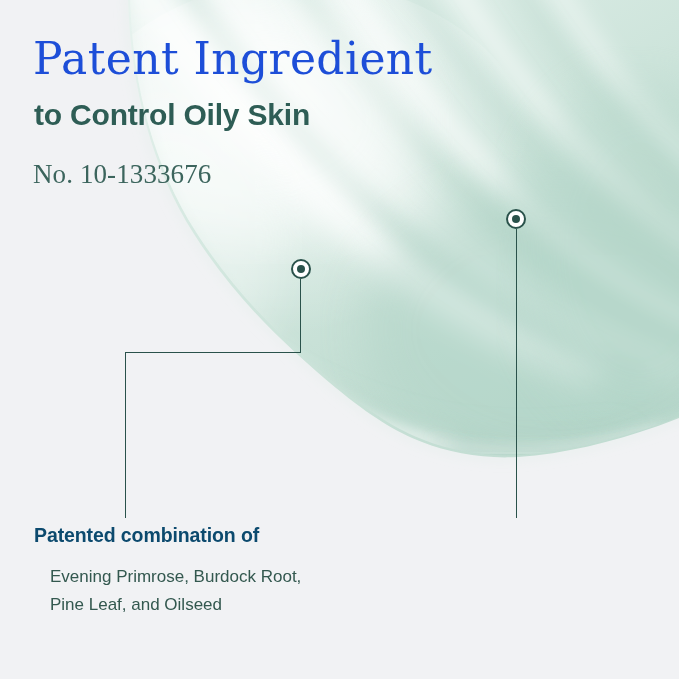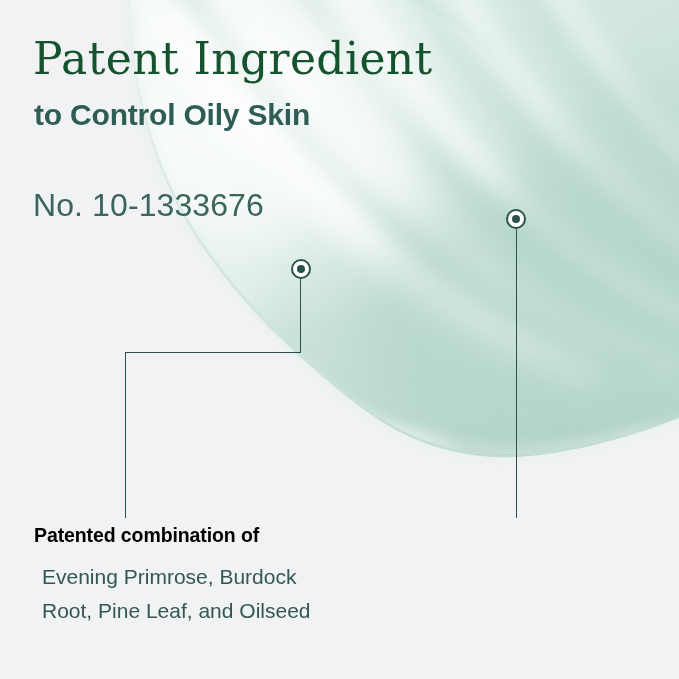--- a/index.html
+++ b/index.html
@@ -28,47 +28,46 @@
   
   .headline {
     position: absolute;
     left: 33px;
     top: 36px;
     font-family: "DejaVu Serif", "Liberation Serif", serif;
     font-weight: 400;
     font-size: 44px;
     line-height: 1.05;
     letter-spacing: 0.4px;
-    color: #14532d;
+    color: #1d4ed8;
     white-space: nowrap;
   }
   .subhead {
     position: absolute;
     left: 34px;
     top: 98px;
     font-family: "Liberation Sans", sans-serif;
     font-weight: 700;
     font-size: 30px;
     line-height: 1.15;
     letter-spacing: -0.2px;
     color: #2e5d55;
     white-space: nowrap;
   }
   .patent-no {
     position: absolute;
     left: 33px;
     top: 158px;
-    font-family: Liberation Sans, sans-serif;
+    font-family: Liberation Serif, serif;
     font-weight: 400;
-    font-size: 32px;
+    font-size: 27px;
     line-height: 1.2;
     letter-spacing: 0.1px;
     color: #3c655d;
     white-space: nowrap;
-    margin-top: 28px;
   }
 
   
   .marker {
     position: absolute;
     width: 20px;
     height: 20px;
     border-radius: 50%;
     background: #ffffff;
     border: 2px solid #2a524b;
@@ -105,32 +104,32 @@
   }
   #caption-left  { left: 34px;  width: 320px; }
   #caption-right { left: 376px; width: 290px; }
 
   .caption-title {
     font-family: "Liberation Sans", sans-serif;
     font-weight: 700;
     font-size: 19.5px;
     line-height: 1.25;
     letter-spacing: -0.1px;
-    color: #000000;
+    color: #0c4a6e;
     margin: 0 0 13px 0;
     white-space: nowrap;
   }
   .caption-body {
     font-family: "Liberation Sans", sans-serif;
     font-weight: 400;
-    font-size: 21px;
+    font-size: 17px;
     line-height: 1.62;
     letter-spacing: 0px;
     color: #33584f;
-    margin: 8px;
+    margin: 16px;
   }
 </style>
 </head>
 <body>
 
 <div id="stage">
 
   <div id="cream-layer">
     <svg viewBox="0 0 679 679" xmlns="http://www.w3.org/2000/svg">
       <defs>

